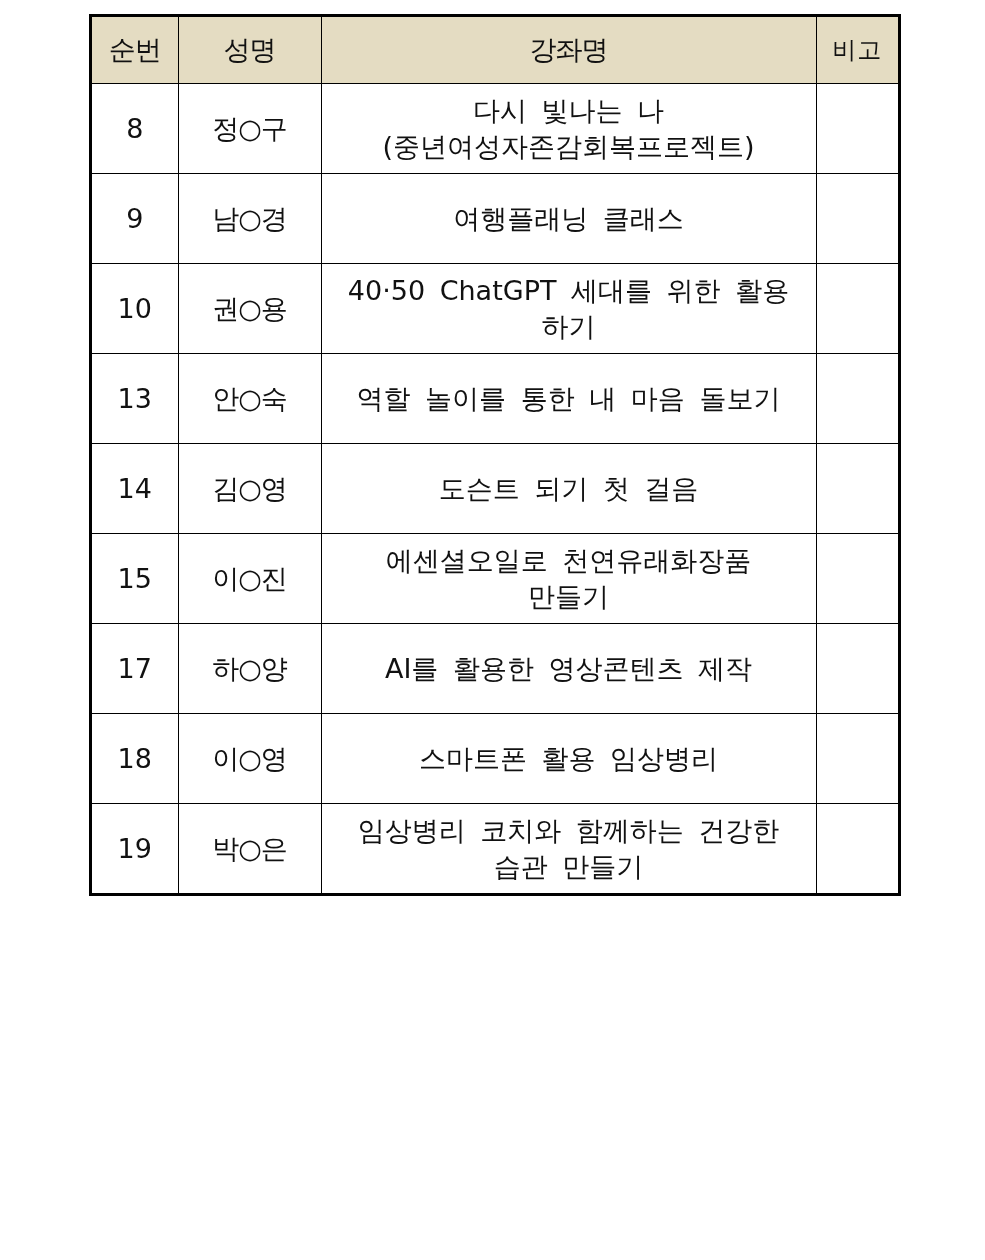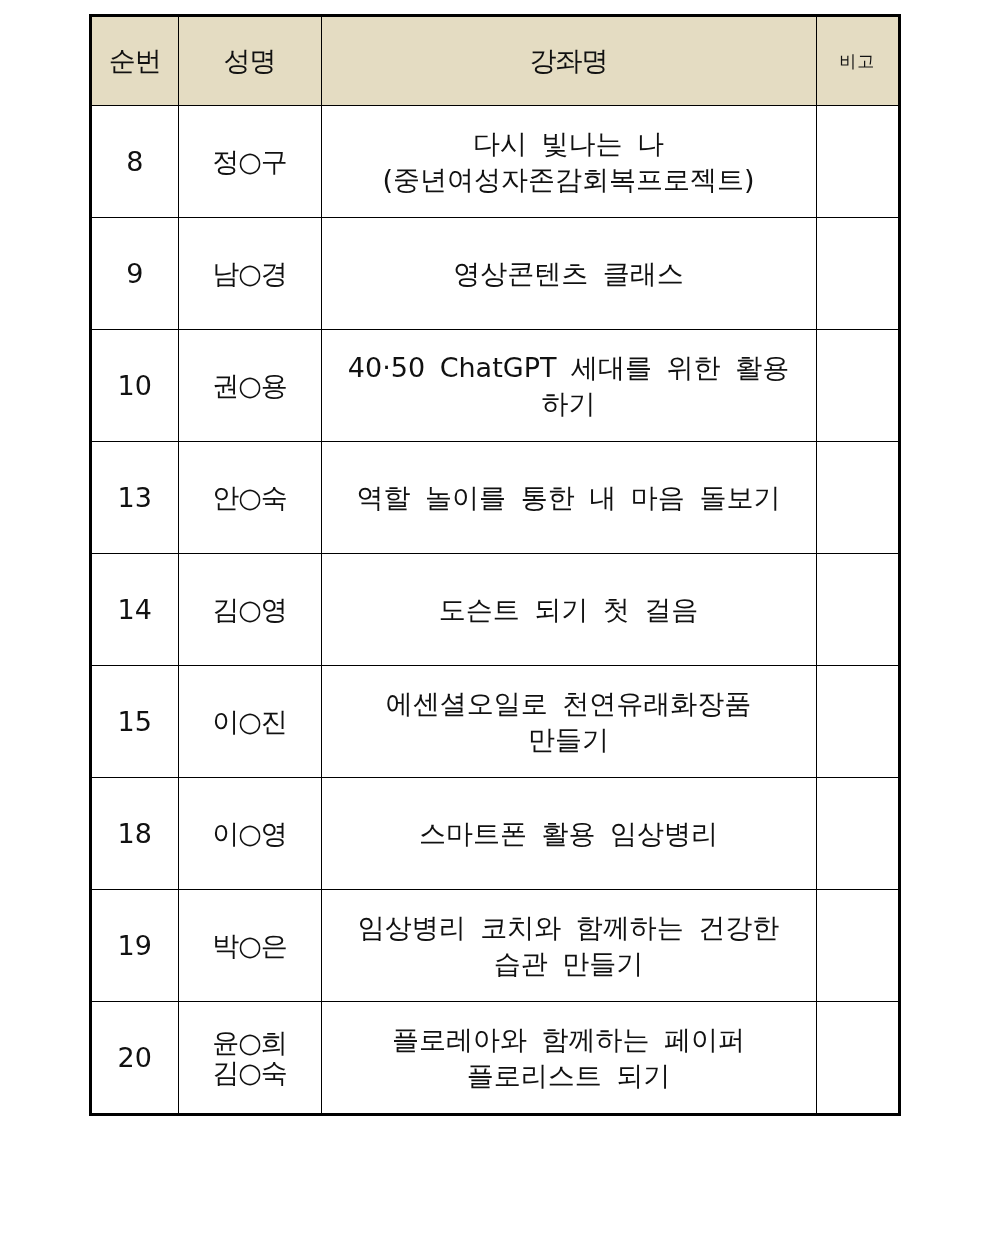--- a/index.html
+++ b/index.html
@@ -28,36 +28,36 @@
       table-layout: fixed;
     }
     col.c-num { width: 86px; }
     col.c-name { width: 143px; }
     col.c-course { width: 495px; }
     col.c-note { width: 82px; }
     th, td {
       border: 1.5px solid #000000;
       text-align: center;
       vertical-align: middle;
-      padding: 12px 6px;
+      padding: 1px 6px;
       overflow: hidden;
     }
     tr:first-child th { border-top: none; }
     tr th:first-child, tr td:first-child { border-left: none; }
     tr th:last-child, tr td:last-child { border-right: none; }
     tbody tr:last-child td { border-bottom: none; }
     thead th {
       background: #e4dcc2;
       height: 64px;
       font-weight: normal;
       font-size: 27px;
       letter-spacing: -1px;
     }
     thead th.note-h {
-      font-size: 17px;
+      font-size: 24px;
       letter-spacing: 1px;
     }
     tbody td {
       height: 87px;
       font-size: 27px;
       line-height: 35px;
       letter-spacing: 0px;
     }
     td.num { font-size: 27px; }
     td.name {
@@ -103,21 +103,21 @@
     <td class="note"></td>
   </tr>
 
   <tr>
     <td class="num">9</td>
     <td class="name">
       <span class="line">남○경</span>
 
     </td>
     <td class="course">
-      <span class="line">영상콘텐츠 클래스</span>
+      <span class="line">여행플래닝 클래스</span>
 
     </td>
     <td class="note"></td>
   </tr>
 
   <tr>
     <td class="num">10</td>
     <td class="name">
       <span class="line">권○용</span>
 
@@ -164,20 +164,32 @@
 
     </td>
     <td class="course">
       <span class="line">에센셜오일로 천연유래화장품</span>
       <span class="line">만들기</span>
     </td>
     <td class="note"></td>
   </tr>
 
 
+  <tr>
+    <td class="num">17</td>
+    <td class="name">
+      <span class="line">하○양</span>
+
+    </td>
+    <td class="course">
+      <span class="line">AI를 활용한 영상콘텐츠 제작</span>
+
+    </td>
+    <td class="note"></td>
+  </tr>
 
   <tr>
     <td class="num">18</td>
     <td class="name">
       <span class="line">이○영</span>
 
     </td>
     <td class="course">
       <span class="line">스마트폰 활용 임상병리</span>
 
@@ -191,27 +203,15 @@
       <span class="line">박○은</span>
 
     </td>
     <td class="course">
       <span class="line">임상병리 코치와 함께하는 건강한</span>
       <span class="line">습관 만들기</span>
     </td>
     <td class="note"></td>
   </tr>
 
-  <tr>
-    <td class="num">20</td>
-    <td class="name">
-      <span class="line">윤○희</span>
-      <span class="line">김○숙</span>
-    </td>
-    <td class="course">
-      <span class="line">플로레아와 함께하는 페이퍼</span>
-      <span class="line">플로리스트 되기</span>
-    </td>
-    <td class="note"></td>
-  </tr>
 </tbody>
   </table>
 </div>
 
 </body></html>

